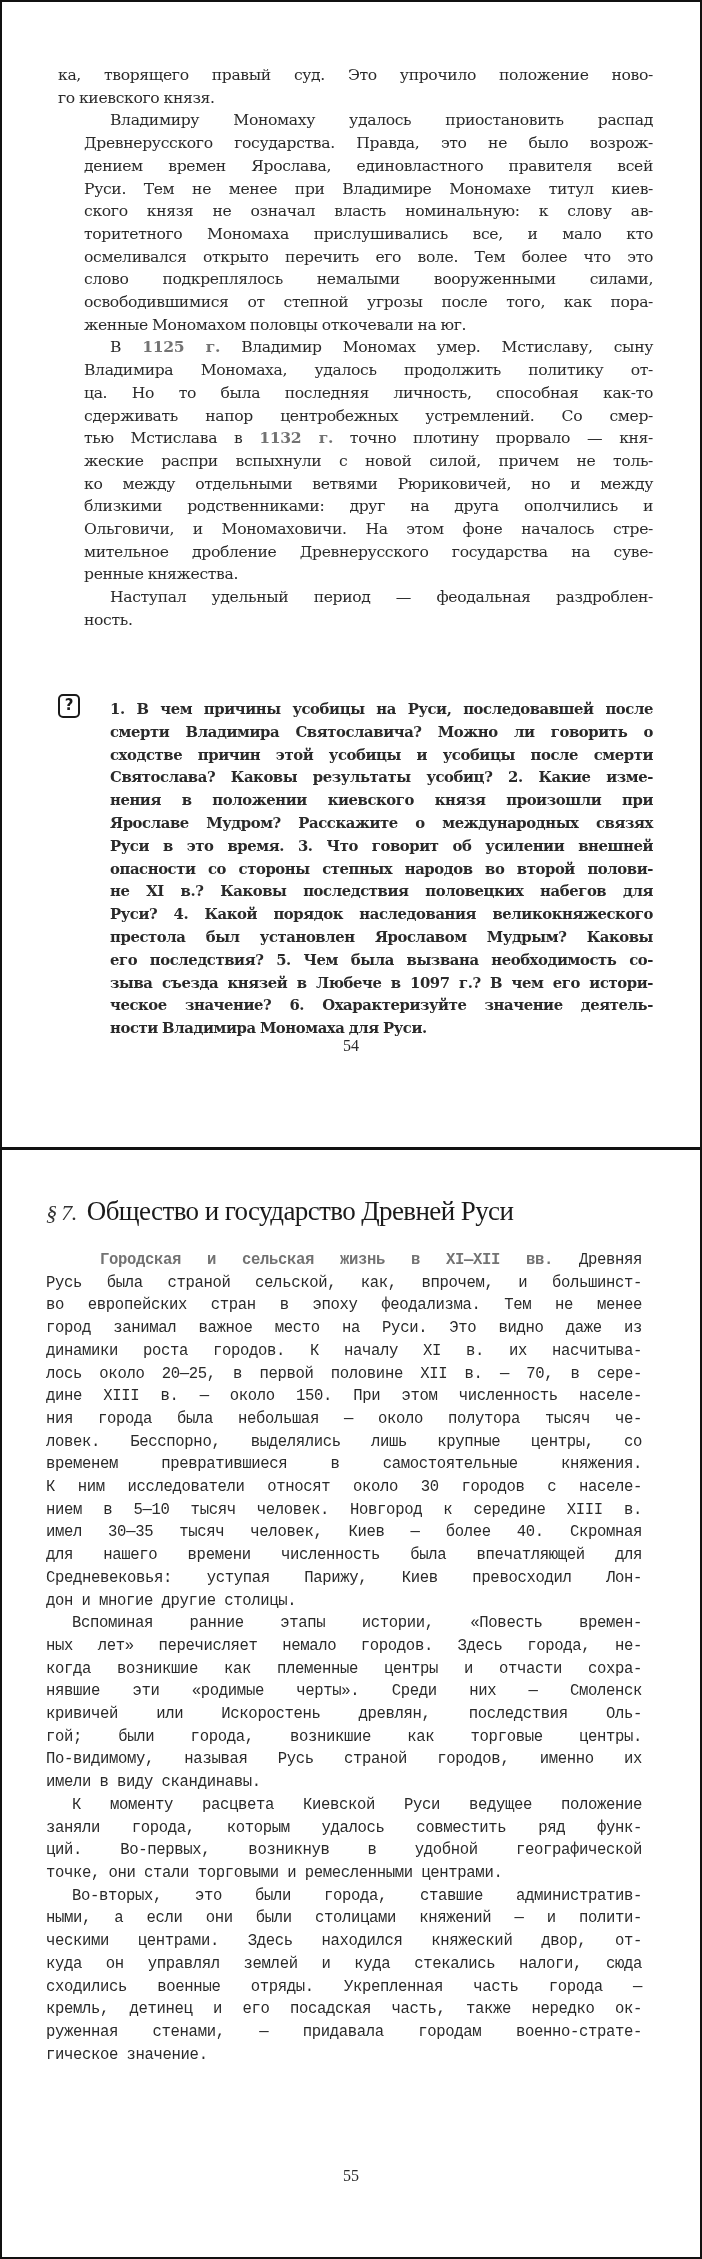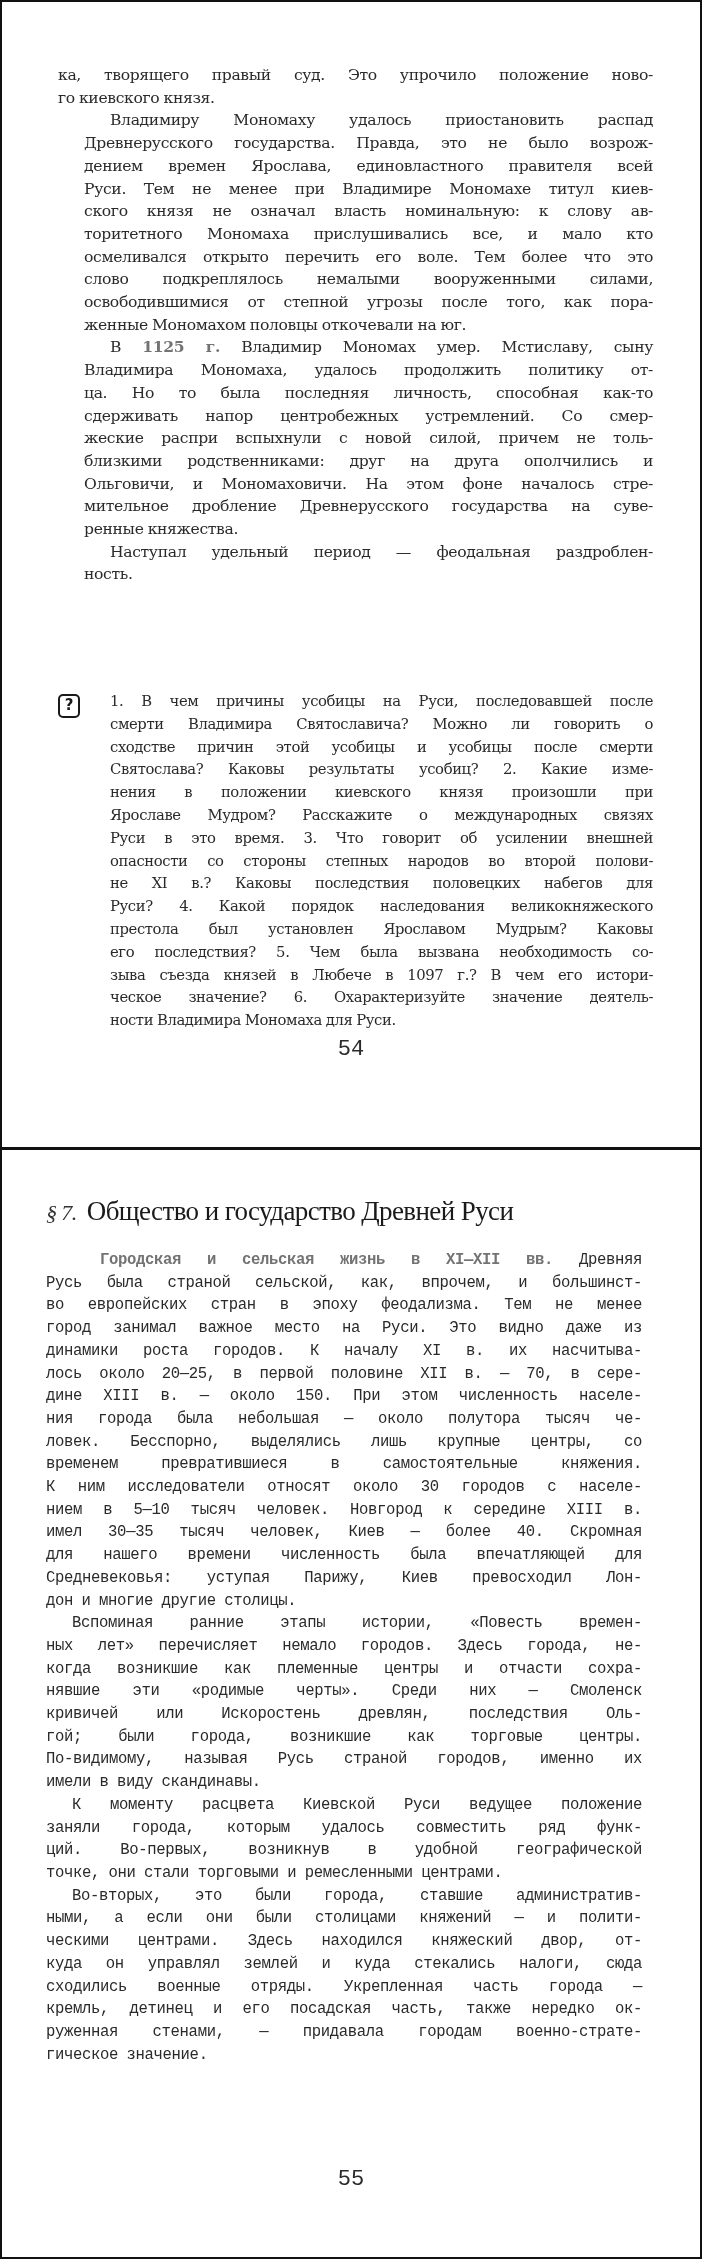--- a/index.html
+++ b/index.html
@@ -30,24 +30,24 @@
   .bold { font-weight: bold; color: #737373; }
   .questions {
     position: absolute; left: 58px; top: 686px; width: 595px;
   }
   .q-icon {
     position: absolute; left: 0; top: 8px; width: 22px; height: 24px;
     border: 2.5px solid #1a1a1a; border-radius: 5px; box-sizing: border-box;
     font-family: "DejaVu Sans", "Liberation Sans", sans-serif;
     font-weight: bold; font-size: 15px; line-height: 19px; text-align: center; color: #1a1a1a;
   }
-  .q-text { position: absolute; left: 52px; top: 4px; width: 543px; font-size: 14.8px; line-height: 22.8px; letter-spacing: -0.4px; }
+  .q-text { position: absolute; left: 52px; top: 12px; width: 543px; font-size: 14.8px; line-height: 22.8px; letter-spacing: -0.4px; font-weight: bold; }
   .page-num {
     position: absolute; left: 0; width: 702px; text-align: center;
-    font-family: Liberation Mono, monospace; font-size: 22px; color: #2a2a2a;
+    font-family: Liberation Serif, serif; font-size: 16px; color: #2a2a2a;
   }
   .pn1 { top: 1037px; }
   .pn2 { top: 1017px; }
   .chapter-title {
     position: absolute; left: 46px; top: 46px;
     font-family: "Liberation Serif", "DejaVu Serif", serif; font-size: 27px; color: #1a1a1a;
     letter-spacing: -0.6px; white-space: nowrap;
   }
   .chapter-title .sec { font-style: italic; font-size: 22px; color: #333; margin-right: 4px; }
 </style>
@@ -72,21 +72,23 @@
       <span class="line">осмеливался открыто перечить его воле. Тем более что это</span>
       <span class="line">слово подкреплялось немалыми вооруженными силами,</span>
       <span class="line">освободившимися от степной угрозы после того, как пора-</span>
       <span class="line last">женные Мономахом половцы откочевали на юг.</span>
     </p>
     <p class="para">
       <span class="line" style="padding-left:26px"><span>В </span><b class="bold">1125 г.</b><span> Владимир Мономах умер. Мстиславу, сыну</span></span>
       <span class="line">Владимира Мономаха, удалось продолжить политику от-</span>
       <span class="line">ца. Но то была последняя личность, способная как-то</span>
       <span class="line">сдерживать напор центробежных устремлений. Со смер-</span>
+      <span class="line"><span>тью Мстислава в </span><b class="bold">1132 г.</b><span> точно плотину прорвало — кня-</span></span>
       <span class="line">жеские распри вспыхнули с новой силой, причем не толь-</span>
+      <span class="line">ко между отдельными ветвями Рюриковичей, но и между</span>
       <span class="line">близкими родственниками: друг на друга ополчились и</span>
       <span class="line">Ольговичи, и Мономаховичи. На этом фоне началось стре-</span>
       <span class="line">мительное дробление Древнерусского государства на суве-</span>
       <span class="line last">ренные княжества.</span>
     </p>
     <p class="para">
       <span class="line" style="padding-left:26px">Наступал удельный период — феодальная раздроблен-</span>
       <span class="line last">ность.</span>
     </p>
   </div>

